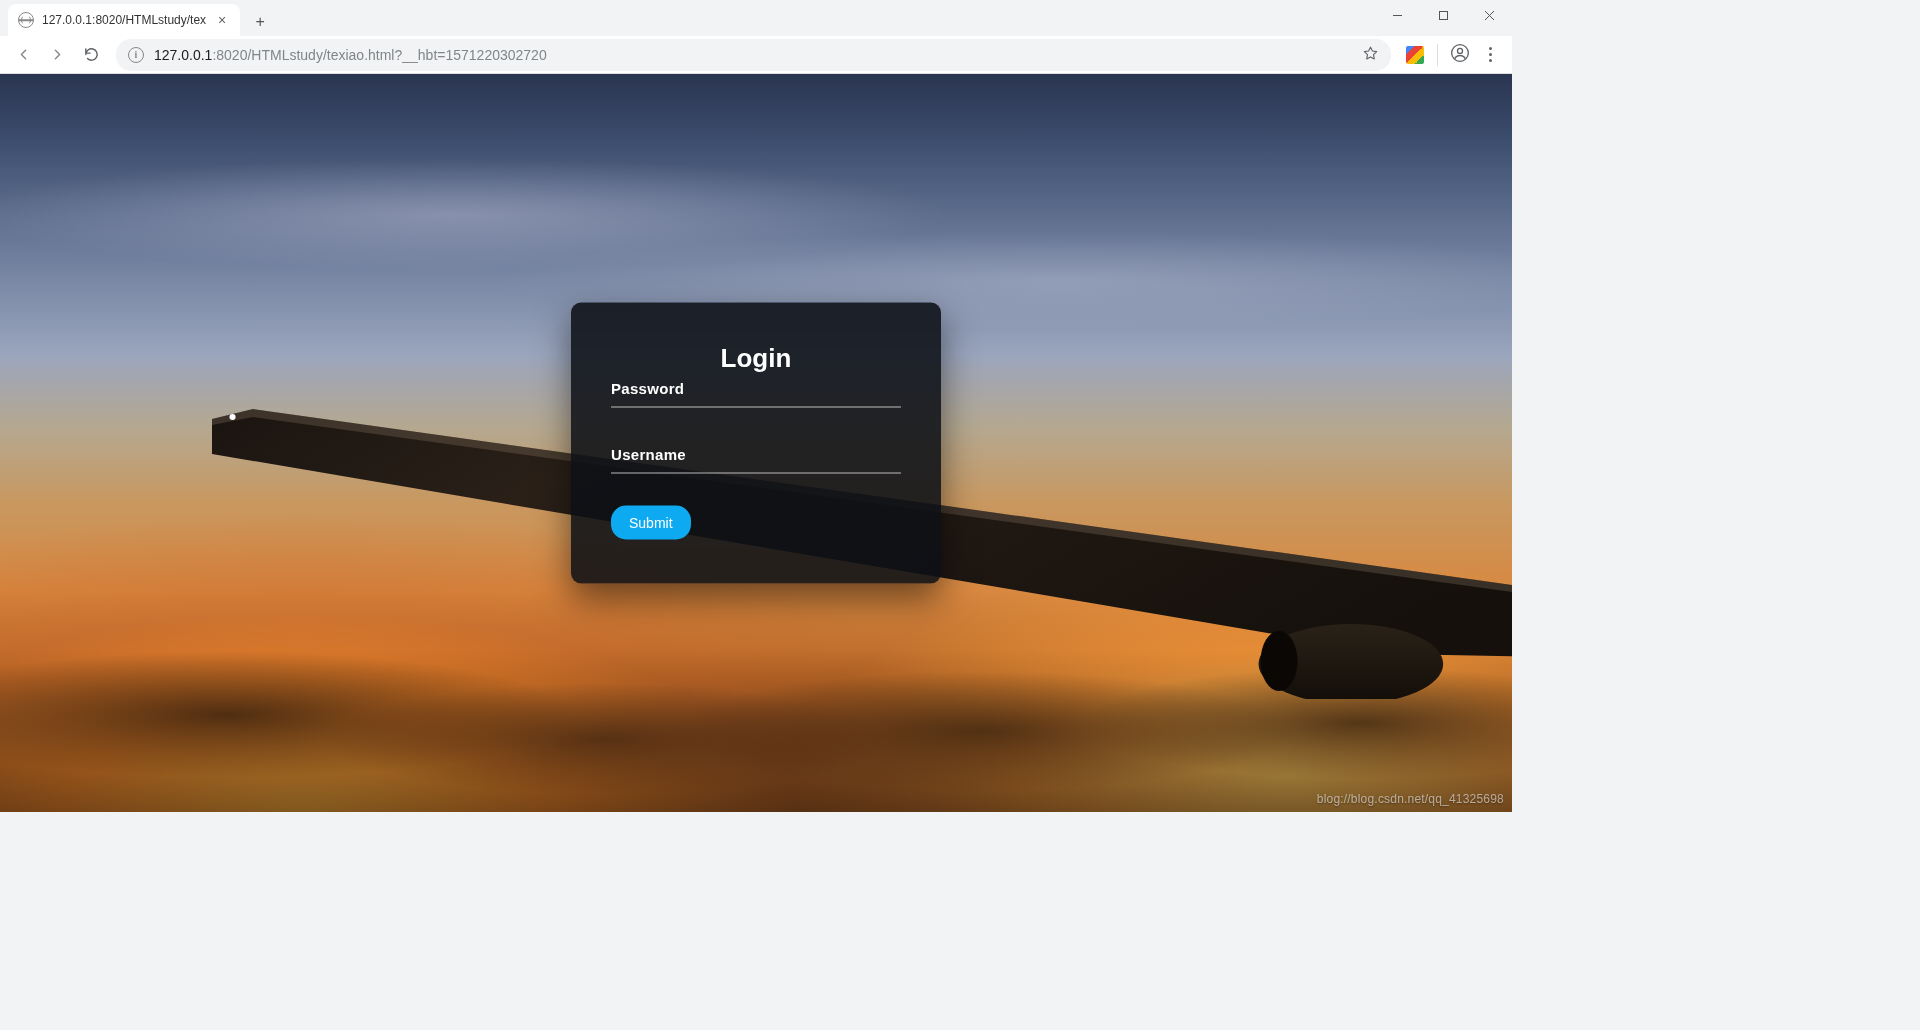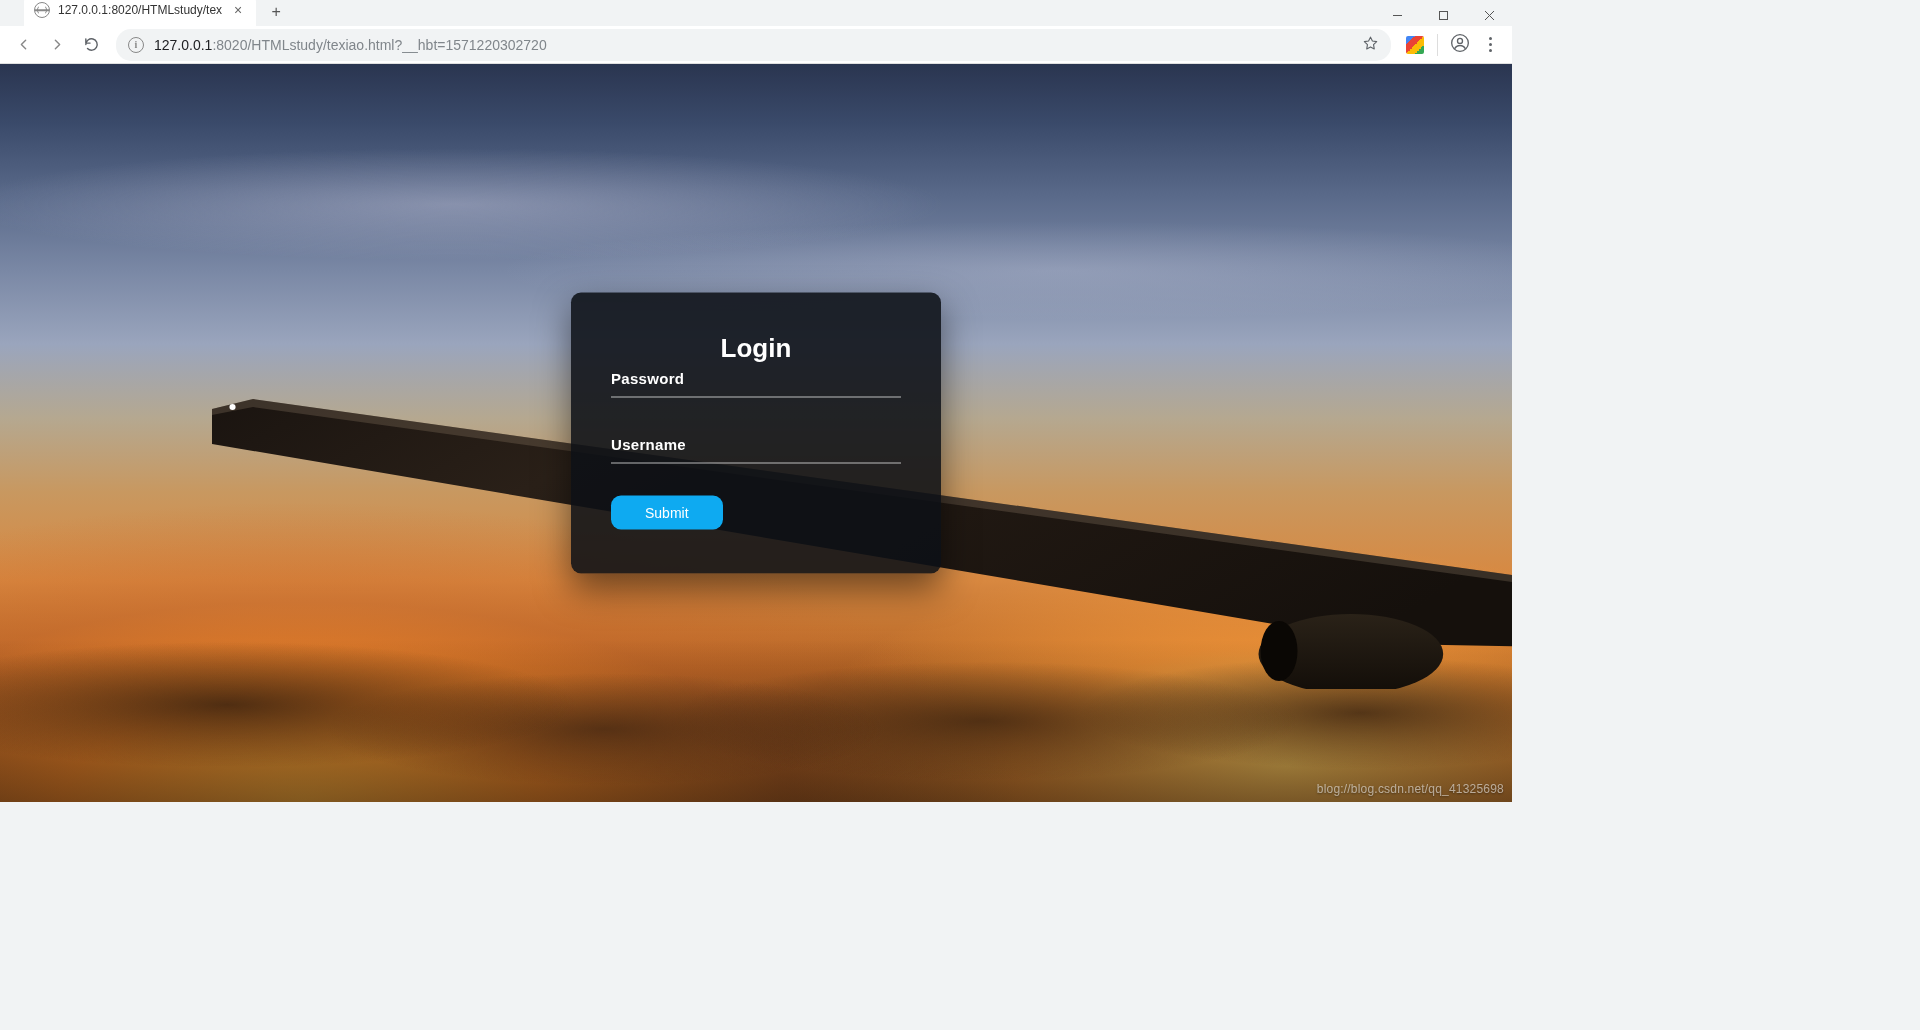--- a/index.html
+++ b/index.html
@@ -10,24 +10,24 @@
       overflow: hidden;
       background: #f1f3f4;
     }
 
     
     .browser-chrome {
       width: 100%;
       background: #f1f3f4;
     }
     .tab-strip {
-      height: 26px;
+      height: 36px;
       display: flex;
       align-items: flex-end;
-      padding-left: 24px;
+      padding-left: 8px;
       position: relative;
     }
     .tab {
       height: 32px;
       background: #fff;
       border-radius: 8px 8px 0 0;
       display: flex;
       align-items: center;
       padding: 0 10px;
       min-width: 220px;
@@ -262,23 +262,23 @@
       color: #fff;
       font-size: 15px;
       font-weight: 600;
       letter-spacing: 0.3px;
       pointer-events: none;
     }
     .submit-btn {
       background: #0eaaf1;
       color: #fff;
       border: none;
-      padding: 9px 34px;
+      padding: 9px 18px;
       font-size: 14px;
-      border-radius: 10px;
+      border-radius: 15px;
       cursor: pointer;
     }
     .watermark {
       position: absolute;
       right: 8px; bottom: 6px;
       font-size: 12px;
       color: rgba(255,255,255,0.55);
       text-shadow: 0 1px 2px rgba(0,0,0,0.4);
       letter-spacing: 0.2px;
     }

